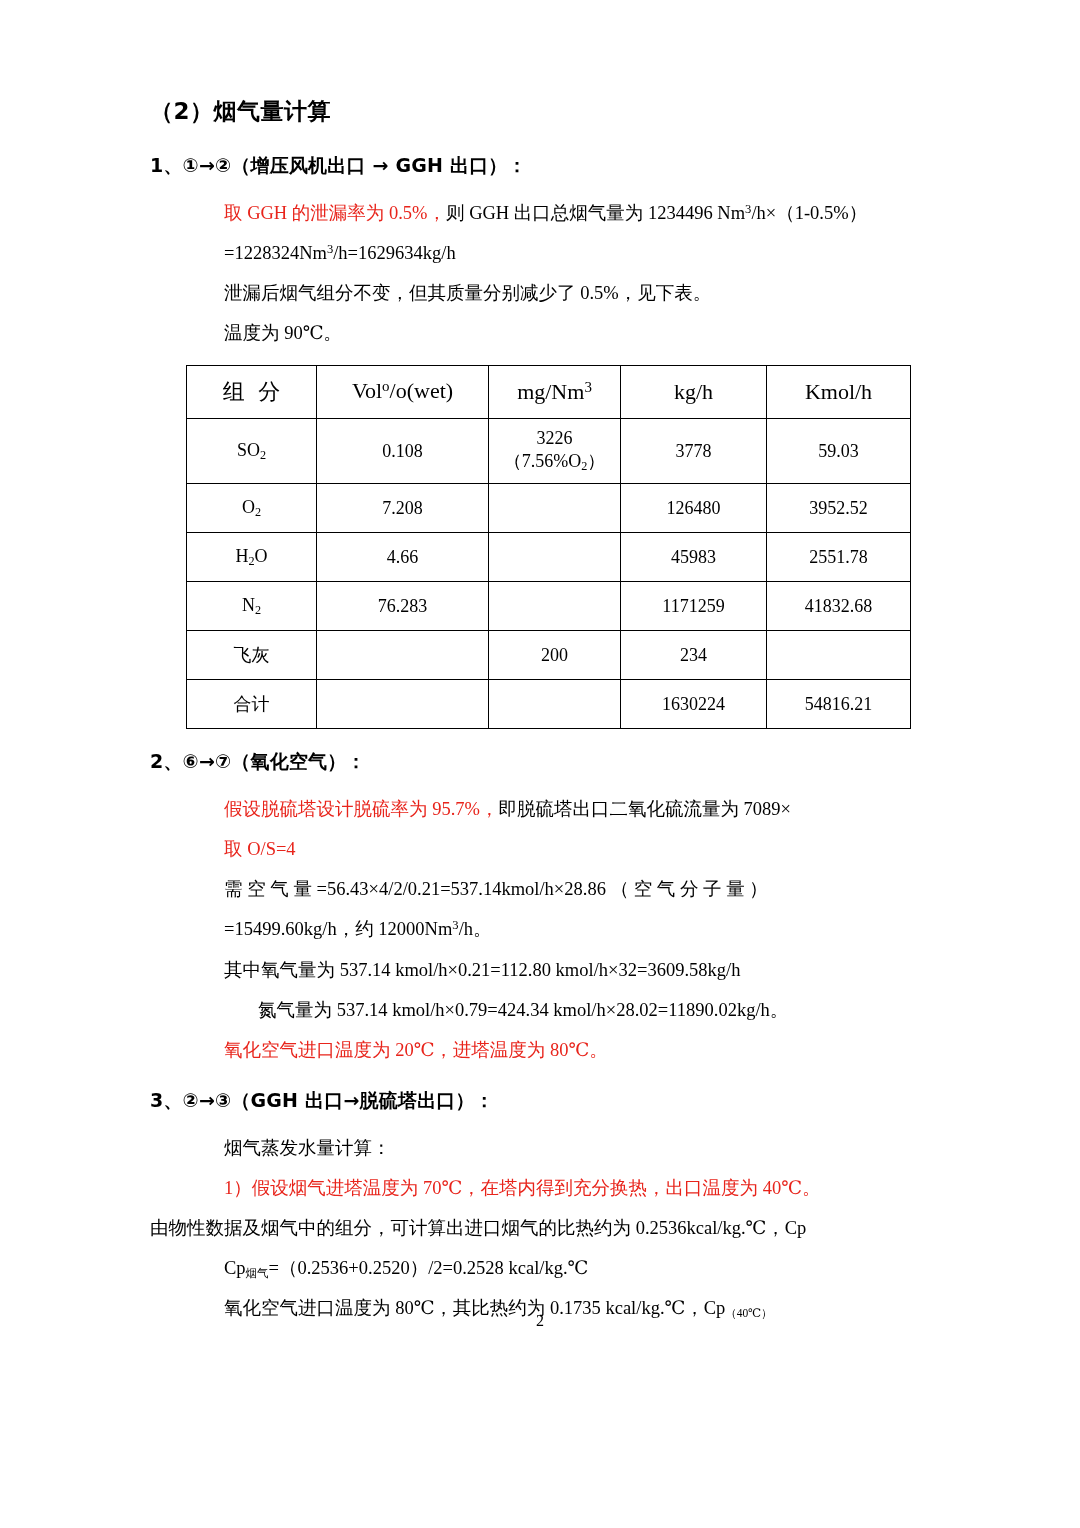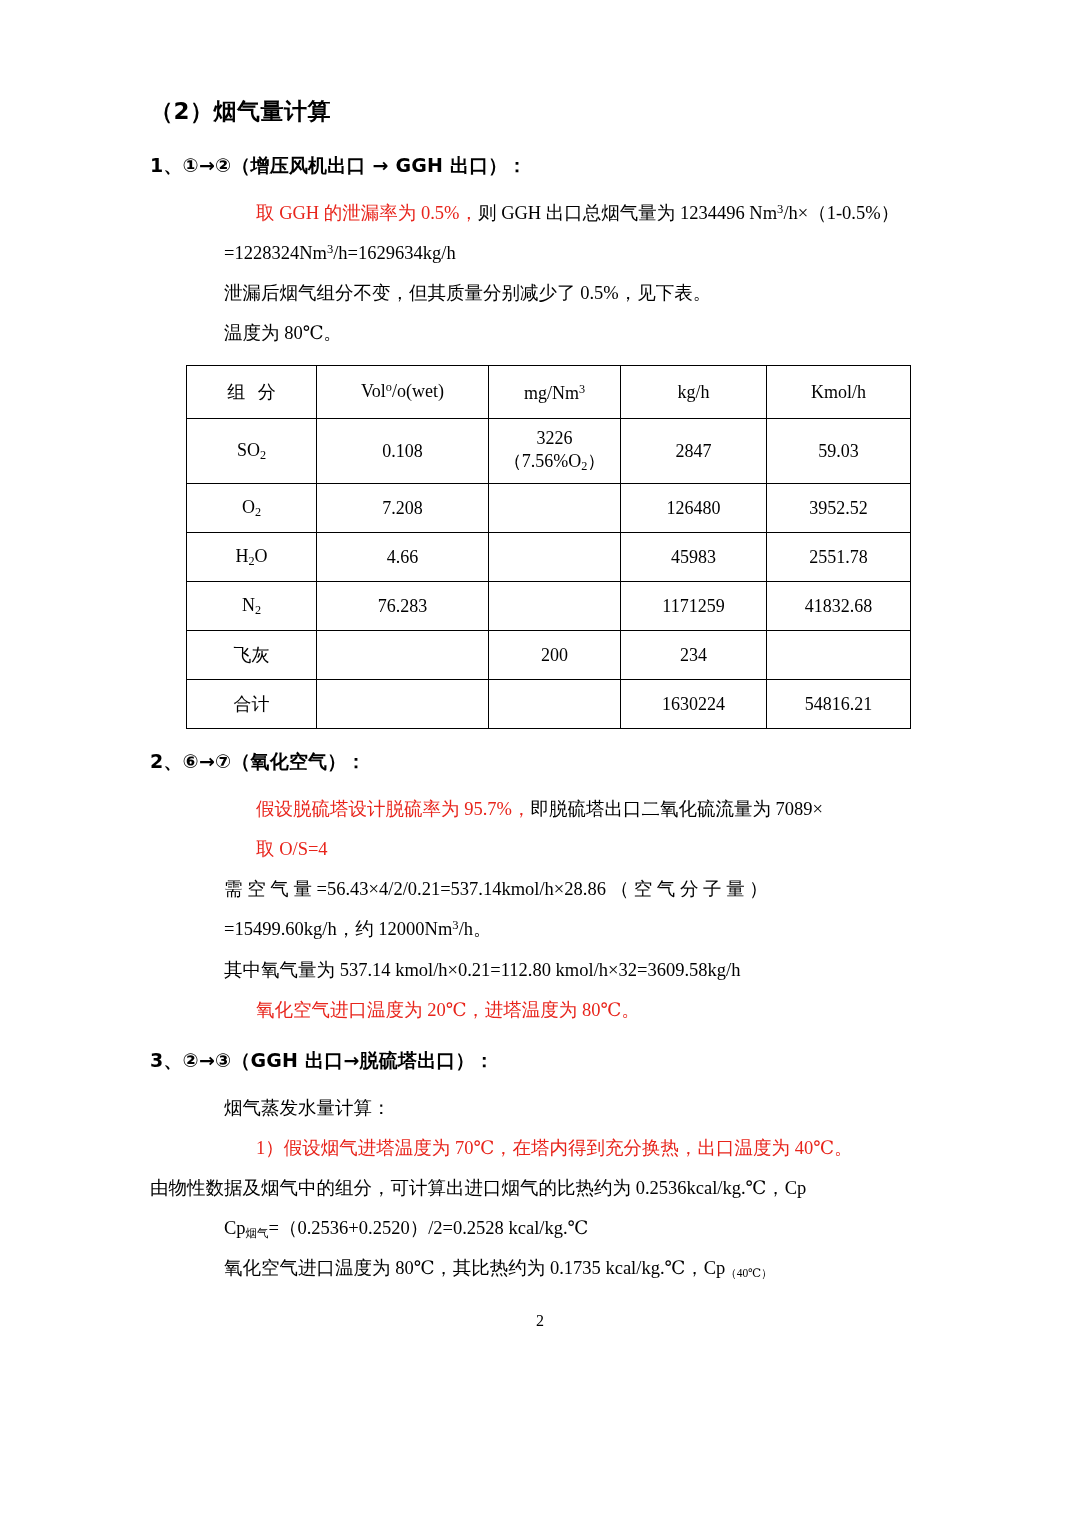--- a/index.html
+++ b/index.html
@@ -44,21 +44,20 @@
   }
   .indent {
     text-indent: 0;
     padding-left: 74px;
   }
   .noindent {
     padding-left: 0;
   }
   .red {
     color: #e8241b;
-    margin-left: 32px;
   }
   sub {
     font-size: 0.68em;
     vertical-align: -0.28em;
   }
   sup {
     font-size: 0.68em;
     vertical-align: 0.45em;
   }
   .small-sub {
@@ -73,21 +72,21 @@
   }
   table.gas td {
     border: 1px solid #000000;
     text-align: center;
     font-size: 18px;
     height: 44px;
     padding: 2px 4px;
     font-family: "Liberation Serif", "DejaVu Serif", serif;
   }
   table.gas td.hdr {
-    font-size: 18px;
+    font-size: 22px;
     height: 48px;
   }
   table.gas tr.tall td {
     height: 60px;
   }
   .spread {
     letter-spacing: 8px;
   }
   .pagenum {
     position: absolute;
@@ -111,21 +110,21 @@
   <div class="para indent">
     <span class="red">取 GGH 的泄漏率为 0.5%，</span><span>则 GGH 出口总烟气量为 1234496 Nm<sup>3</sup>/h×（1-0.5%）</span>
   </div>
 
   <div class="para indent">
     =1228324Nm<sup>3</sup>/h=1629634kg/h
   </div>
 
   <div class="para indent">泄漏后烟气组分不变，但其质量分别减少了 0.5%，见下表。</div>
 
-  <div class="para indent">温度为 80℃。</div>
+  <div class="para indent">温度为 90℃。</div>
 
   <table class="gas">
     <colgroup>
       <col style="width:130px">
       <col style="width:172px">
       <col style="width:132px">
       <col style="width:146px">
       <col style="width:144px">
     </colgroup>
     <tbody>
@@ -133,21 +132,21 @@
         <td class="hdr"><span class="spread">组</span>&nbsp;分</td>
         <td class="hdr">Vol<sup>o</sup>/<sub></sub>o(wet)</td>
         <td class="hdr">mg/Nm<sup>3</sup></td>
         <td class="hdr">kg/h</td>
         <td class="hdr">Kmol/h</td>
       </tr>
       <tr class="tall">
         <td>SO<sub>2</sub></td>
         <td>0.108</td>
         <td>3226<br>（7.56%O<sub>2</sub>）</td>
-        <td>2847</td>
+        <td>3778</td>
         <td>59.03</td>
       </tr>
       <tr>
         <td>O<sub>2</sub></td>
         <td>7.208</td>
         <td></td>
         <td>126480</td>
         <td>3952.52</td>
       </tr>
       <tr>
@@ -191,20 +190,21 @@
   <div class="para indent red">取 O/S=4</div>
 
   <div class="para indent">需 空 气 量 =56.43×4/2/0.21=537.14kmol/h×28.86 （ 空 气 分 子 量 ）</div>
 
   <div class="para indent">
     =15499.60kg/h，约 12000Nm<sup>3</sup>/h。
   </div>
 
   <div class="para indent">其中氧气量为 537.14 kmol/h×0.21=112.80 kmol/h×32=3609.58kg/h</div>
 
+  <div class="para" style="padding-left:108px">氮气量为 537.14 kmol/h×0.79=424.34 kmol/h×28.02=11890.02kg/h。</div>
 
   <div class="para indent red">氧化空气进口温度为 20℃，进塔温度为 80℃。</div>
 
   <div class="sec-title">3、②→③（GGH 出口→脱硫塔出口）：</div>
 
   <div class="para indent">烟气蒸发水量计算：</div>
 
   <div class="para indent red">1）假设烟气进塔温度为 70℃，在塔内得到充分换热，出口温度为 40℃。</div>
 
   <div class="para noindent">由物性数据及烟气中的组分，可计算出进口烟气的比热约为 0.2536kcal/kg.℃，Cp</div>

